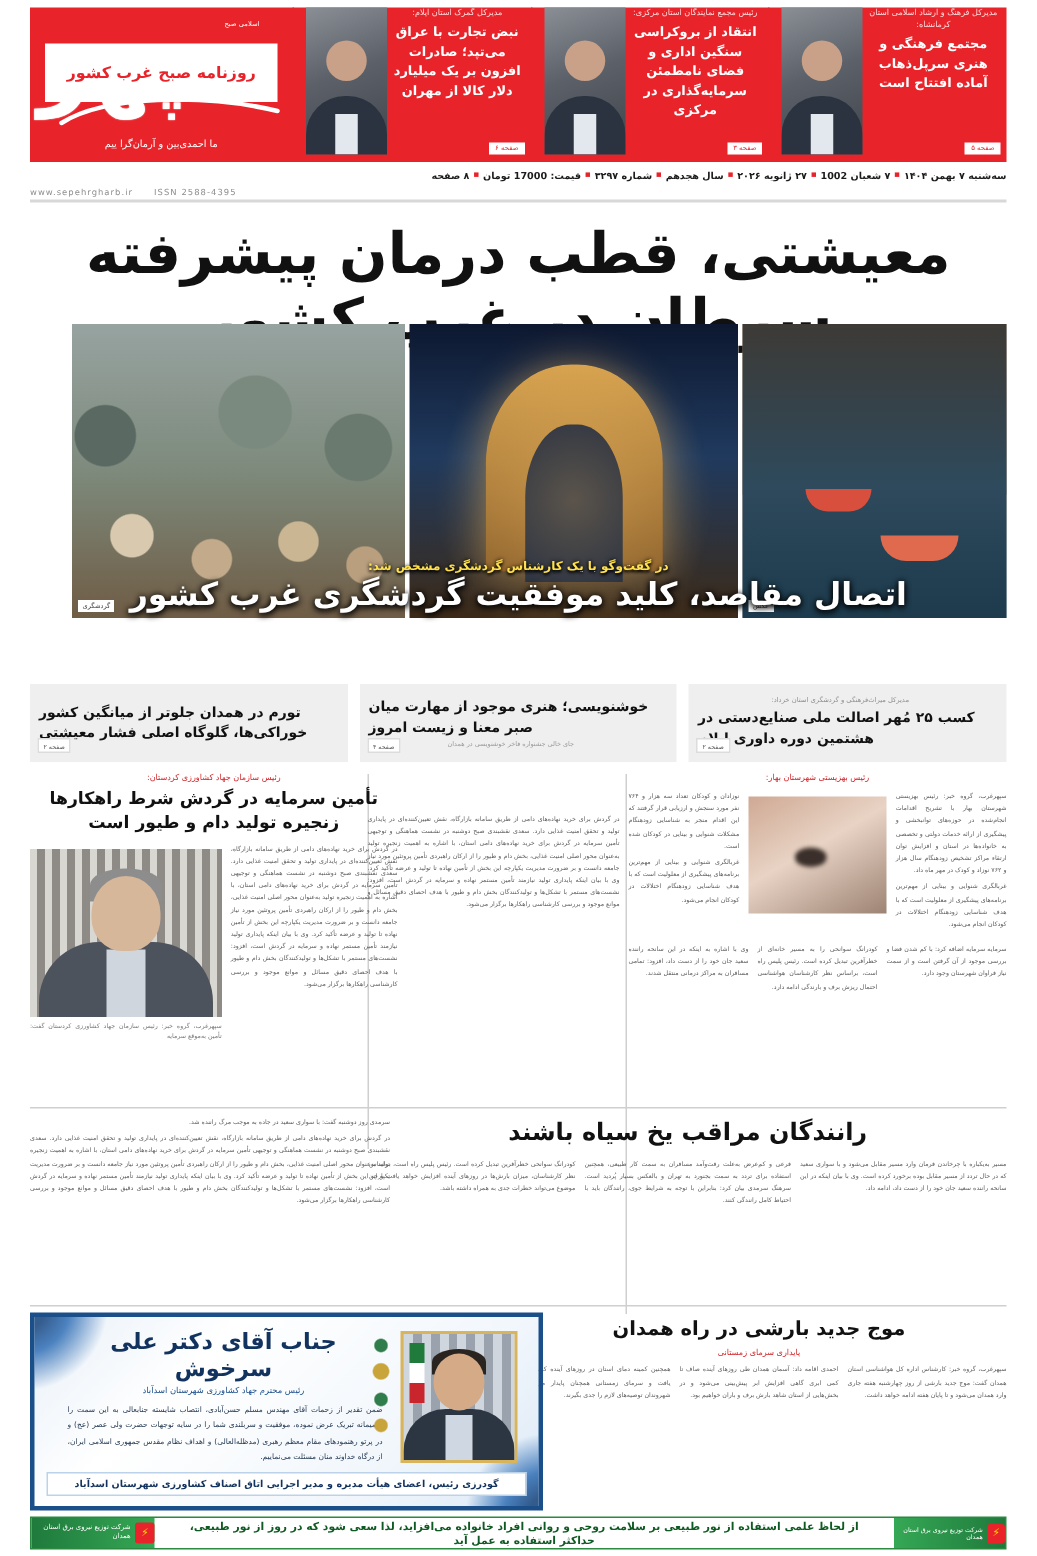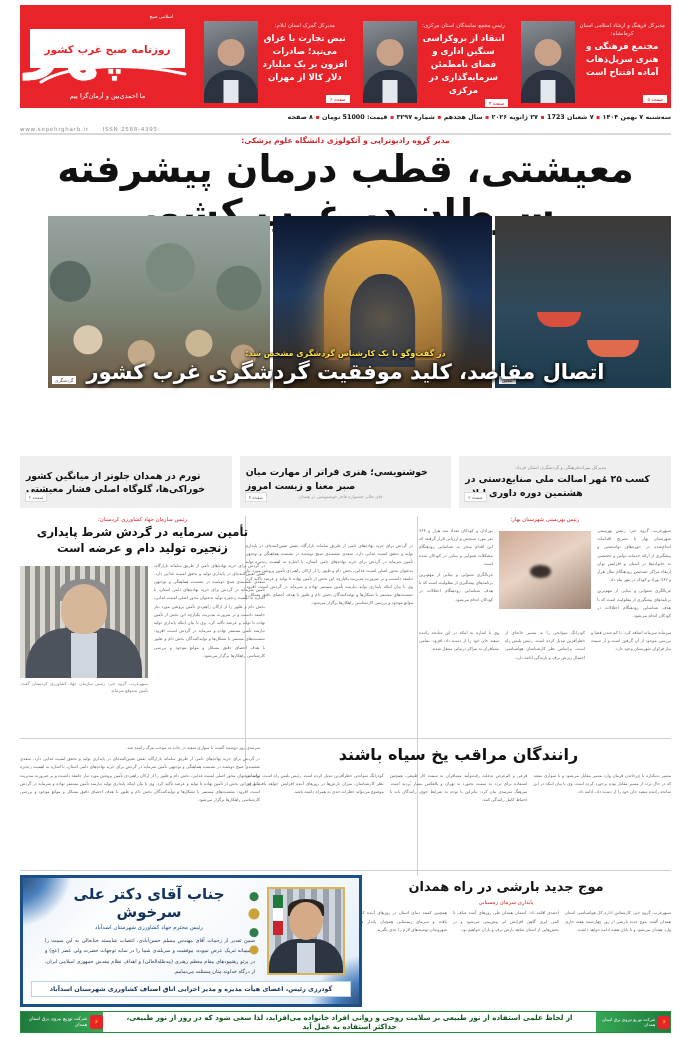--- a/index.html
+++ b/index.html
@@ -43,21 +43,21 @@
     position: absolute; bottom: 8px; right: 16px; left: 16px;
     color: #fff; font-size: 6.5px; text-align: center; z-index: 3;
   }
   .masthead-swoosh {
     position: absolute; bottom: 22px; right: 6px; width: 150px; height: 26px;
     z-index: 2;
   }
 
   .teaser {
     flex: 1 1 0; display: flex; flex-direction: row-reverse;
-    align-items: stretch; padding: 16px 4px 5px 4px; position: relative;
+    align-items: stretch; padding: 0 4px 5px 4px; position: relative;
     border-left: 1px solid #e8242a;
   }
   .teaser-photo {
     width: 54px; flex: none; margin-left: 4px;
     background: linear-gradient(160deg,#8a8f96 0%,#5c6169 45%,#3f444b 100%);
     position: relative; overflow: hidden;
   }
   .tp-head { position: absolute; top: 22%; left: 50%; transform: translateX(-50%);
     width: 27px; height: 27px; border-radius: 50%; background: #c8a188; }
   .tp-body { position: absolute; bottom: 0; left: 50%; transform: translateX(-50%);
@@ -96,21 +96,21 @@
     text-align: center; color: #d3262b; font-size: 7.6px; font-weight: bold;
   }
   .lead-headline {
     position: absolute; top: 148px; right: 16px; left: 16px;
     text-align: center; color: #111; font-size: 38px; font-weight: bold;
     letter-spacing: -1px; line-height: 1.15;
   }
 
   
   .photos {
-    position: absolute; top: 216px; right: 20px; left: 20px; height: 172px;
+    position: absolute; top: 216px; right: 20px; left: 20px; height: 196px;
     display: flex; gap: 3px; padding-left: 28px;
   }
   .photo { position: relative; overflow: hidden; }
   .photo.p1 { flex: 0 0 222px; background: linear-gradient(170deg,#9aa4a8,#6d7a72 40%,#8c6a4c 100%); }
   .photo.p2 { flex: 1 1 auto; background: linear-gradient(180deg,#0d1830,#203a5e 45%,#3c2a18 100%); }
   .photo.p3 { flex: 0 0 176px; background: linear-gradient(170deg,#6e6258,#3b3a3d 50%,#2b4a5e 100%); }
 
   .p1 .crowd { position: absolute; inset: 0;
     background:
       radial-gradient(circle at 18% 72%, #d9c9ae 0 14px, transparent 15px),
@@ -340,40 +340,39 @@
         <div class="teaser-kicker">مدیرکل فرهنگ و ارشاد اسلامی استان کرمانشاه:</div>
         <div class="teaser-title">مجتمع فرهنگی و هنری سرپل‌ذهاب آماده افتتاح است</div>
         <div class="teaser-page">صفحه ۵</div>
       </div>
     </div>
   </div>
 
   <div class="dateline">
     <span>سه‌شنبه ۷ بهمن ۱۴۰۴</span>
     <span class="sep">▪</span>
-    <span>۷ شعبان 1723</span>
+    <span>۷ شعبان 1002</span>
     <span class="sep">▪</span>
     <span>۲۷ ژانویه ۲۰۲۶</span>
     <span class="sep">▪</span>
     <span>سال هجدهم</span>
     <span class="sep">▪</span>
     <span>شماره ۳۲۹۷</span>
     <span class="sep">▪</span>
-    <span>قیمت: 51000 تومان</span>
+    <span>قیمت: 17000 تومان</span>
     <span class="sep">▪</span>
     <span>۸ صفحه</span>
   </div>
 
   <div class="infoline">
     <span>www.sepehrgharb.ir</span>
     <span>ISSN 2588-4395</span>
   </div>
   <div class="rule-grey"></div>
 
-  <div class="lead-kicker">مدیر گروه رادیوتراپی و آنکولوژی دانشگاه علوم پزشکی:</div>
   <div class="lead-headline">معیشتی، قطب درمان پیشرفته سرطان در غرب کشور</div>
 
   <div class="photos">
     <div class="photo p3">
       <div class="rock"></div>
         <div class="water"></div>
       <div class="boat1"></div>
         <div class="boat2"></div>
       <div class="photo-caption-badge">عکس</div>
     </div>
@@ -393,21 +392,21 @@
     </div>
   </div>
 
   <div class="cards">
     <div class="card">
       <div class="card-kicker">مدیرکل میراث‌فرهنگی و گردشگری استان خرداد:</div>
       <div class="card-title">کسب ۲۵ مُهر اصالت ملی صنایع‌دستی در هشتمین دوره داوری ایلام</div>
       <div class="card-page">صفحه ۲</div>
     </div>
     <div class="card">
-      <div class="card-title">خوشنویسی؛ هنری فراتر از مهارت میان صبر معنا و زیست امروز</div>
+      <div class="card-title">خوشنویسی؛ هنری موجود از مهارت میان صبر معنا و زیست امروز</div>
       <div class="card-sub">جای خالی جشنواره فاخر خوشنویسی در همدان</div>
       <div class="card-page">صفحه ۴</div>
     </div>
     <div class="card">
       <div class="card-title">تورم در همدان جلوتر از میانگین کشور خوراکی‌ها، گلوگاه اصلی فشار معیشتی</div>
       <div class="card-page">صفحه ۲</div>
     </div>
   </div>
 
   <div class="body-area">
@@ -448,21 +447,21 @@
     </div>
 
     <div class="sec-mid">
       <div class="col-text" style="margin-top:26px;">
         <p>در گردش برای خرید نهاده‌های دامی از طریق سامانه بازارگاه، نقش تعیین‌کننده‌ای در پایداری تولید و تحقق امنیت غذایی دارد. سعدی نقشبندی صبح دوشنبه در نشست هماهنگی و توجیهی تأمین سرمایه در گردش برای خرید نهاده‌های دامی استان، با اشاره به اهمیت زنجیره تولید به‌عنوان محور اصلی امنیت غذایی، بخش دام و طیور را از ارکان راهبردی تأمین پروتئین مورد نیاز جامعه دانست و بر ضرورت مدیریت یکپارچه این بخش از تأمین نهاده تا تولید و عرضه تأکید کرد. وی با بیان اینکه پایداری تولید نیازمند تأمین مستمر نهاده و سرمایه در گردش است، افزود: نشست‌های مستمر با تشکل‌ها و تولیدکنندگان بخش دام و طیور با هدف احصای دقیق مسائل و موانع موجود و بررسی کارشناسی راهکارها برگزار می‌شود.</p>
       </div>
     </div>
 
     <div class="sec-right">
       <div class="hl-kicker">رئیس سازمان جهاد کشاورزی کردستان:</div>
-      <div class="hl-title" style="font-size:11.5px;">تأمین سرمایه در گردش شرط پایداری زنجیره تولید دام و عرضه است</div>
+      <div class="hl-title" style="font-size:11.5px;">تأمین سرمایه در گردش شرط راهکارها زنجیره تولید دام و طیور است</div>
       <div style="display:flex; gap:6px; margin-top:5px;">
         <div style="flex:1 1 0;" class="col-text">
           <p>در گردش برای خرید نهاده‌های دامی از طریق سامانه بازارگاه، نقش تعیین‌کننده‌ای در پایداری تولید و تحقق امنیت غذایی دارد. سعدی نقشبندی صبح دوشنبه در نشست هماهنگی و توجیهی تأمین سرمایه در گردش برای خرید نهاده‌های دامی استان، با اشاره به اهمیت زنجیره تولید به‌عنوان محور اصلی امنیت غذایی، بخش دام و طیور را از ارکان راهبردی تأمین پروتئین مورد نیاز جامعه دانست و بر ضرورت مدیریت یکپارچه این بخش از تأمین نهاده تا تولید و عرضه تأکید کرد. وی با بیان اینکه پایداری تولید نیازمند تأمین مستمر نهاده و سرمایه در گردش است، افزود: نشست‌های مستمر با تشکل‌ها و تولیدکنندگان بخش دام و طیور با هدف احصای دقیق مسائل و موانع موجود و بررسی کارشناسی راهکارها برگزار می‌شود.</p>
         </div>
         <div style="flex:1.15 1 0;">
           <div class="portrait">
             <div class="pr-body"></div>
               <div class="pr-shirt"></div>
             <div class="pr-hair"></div>
               <div class="pr-head"></div>

